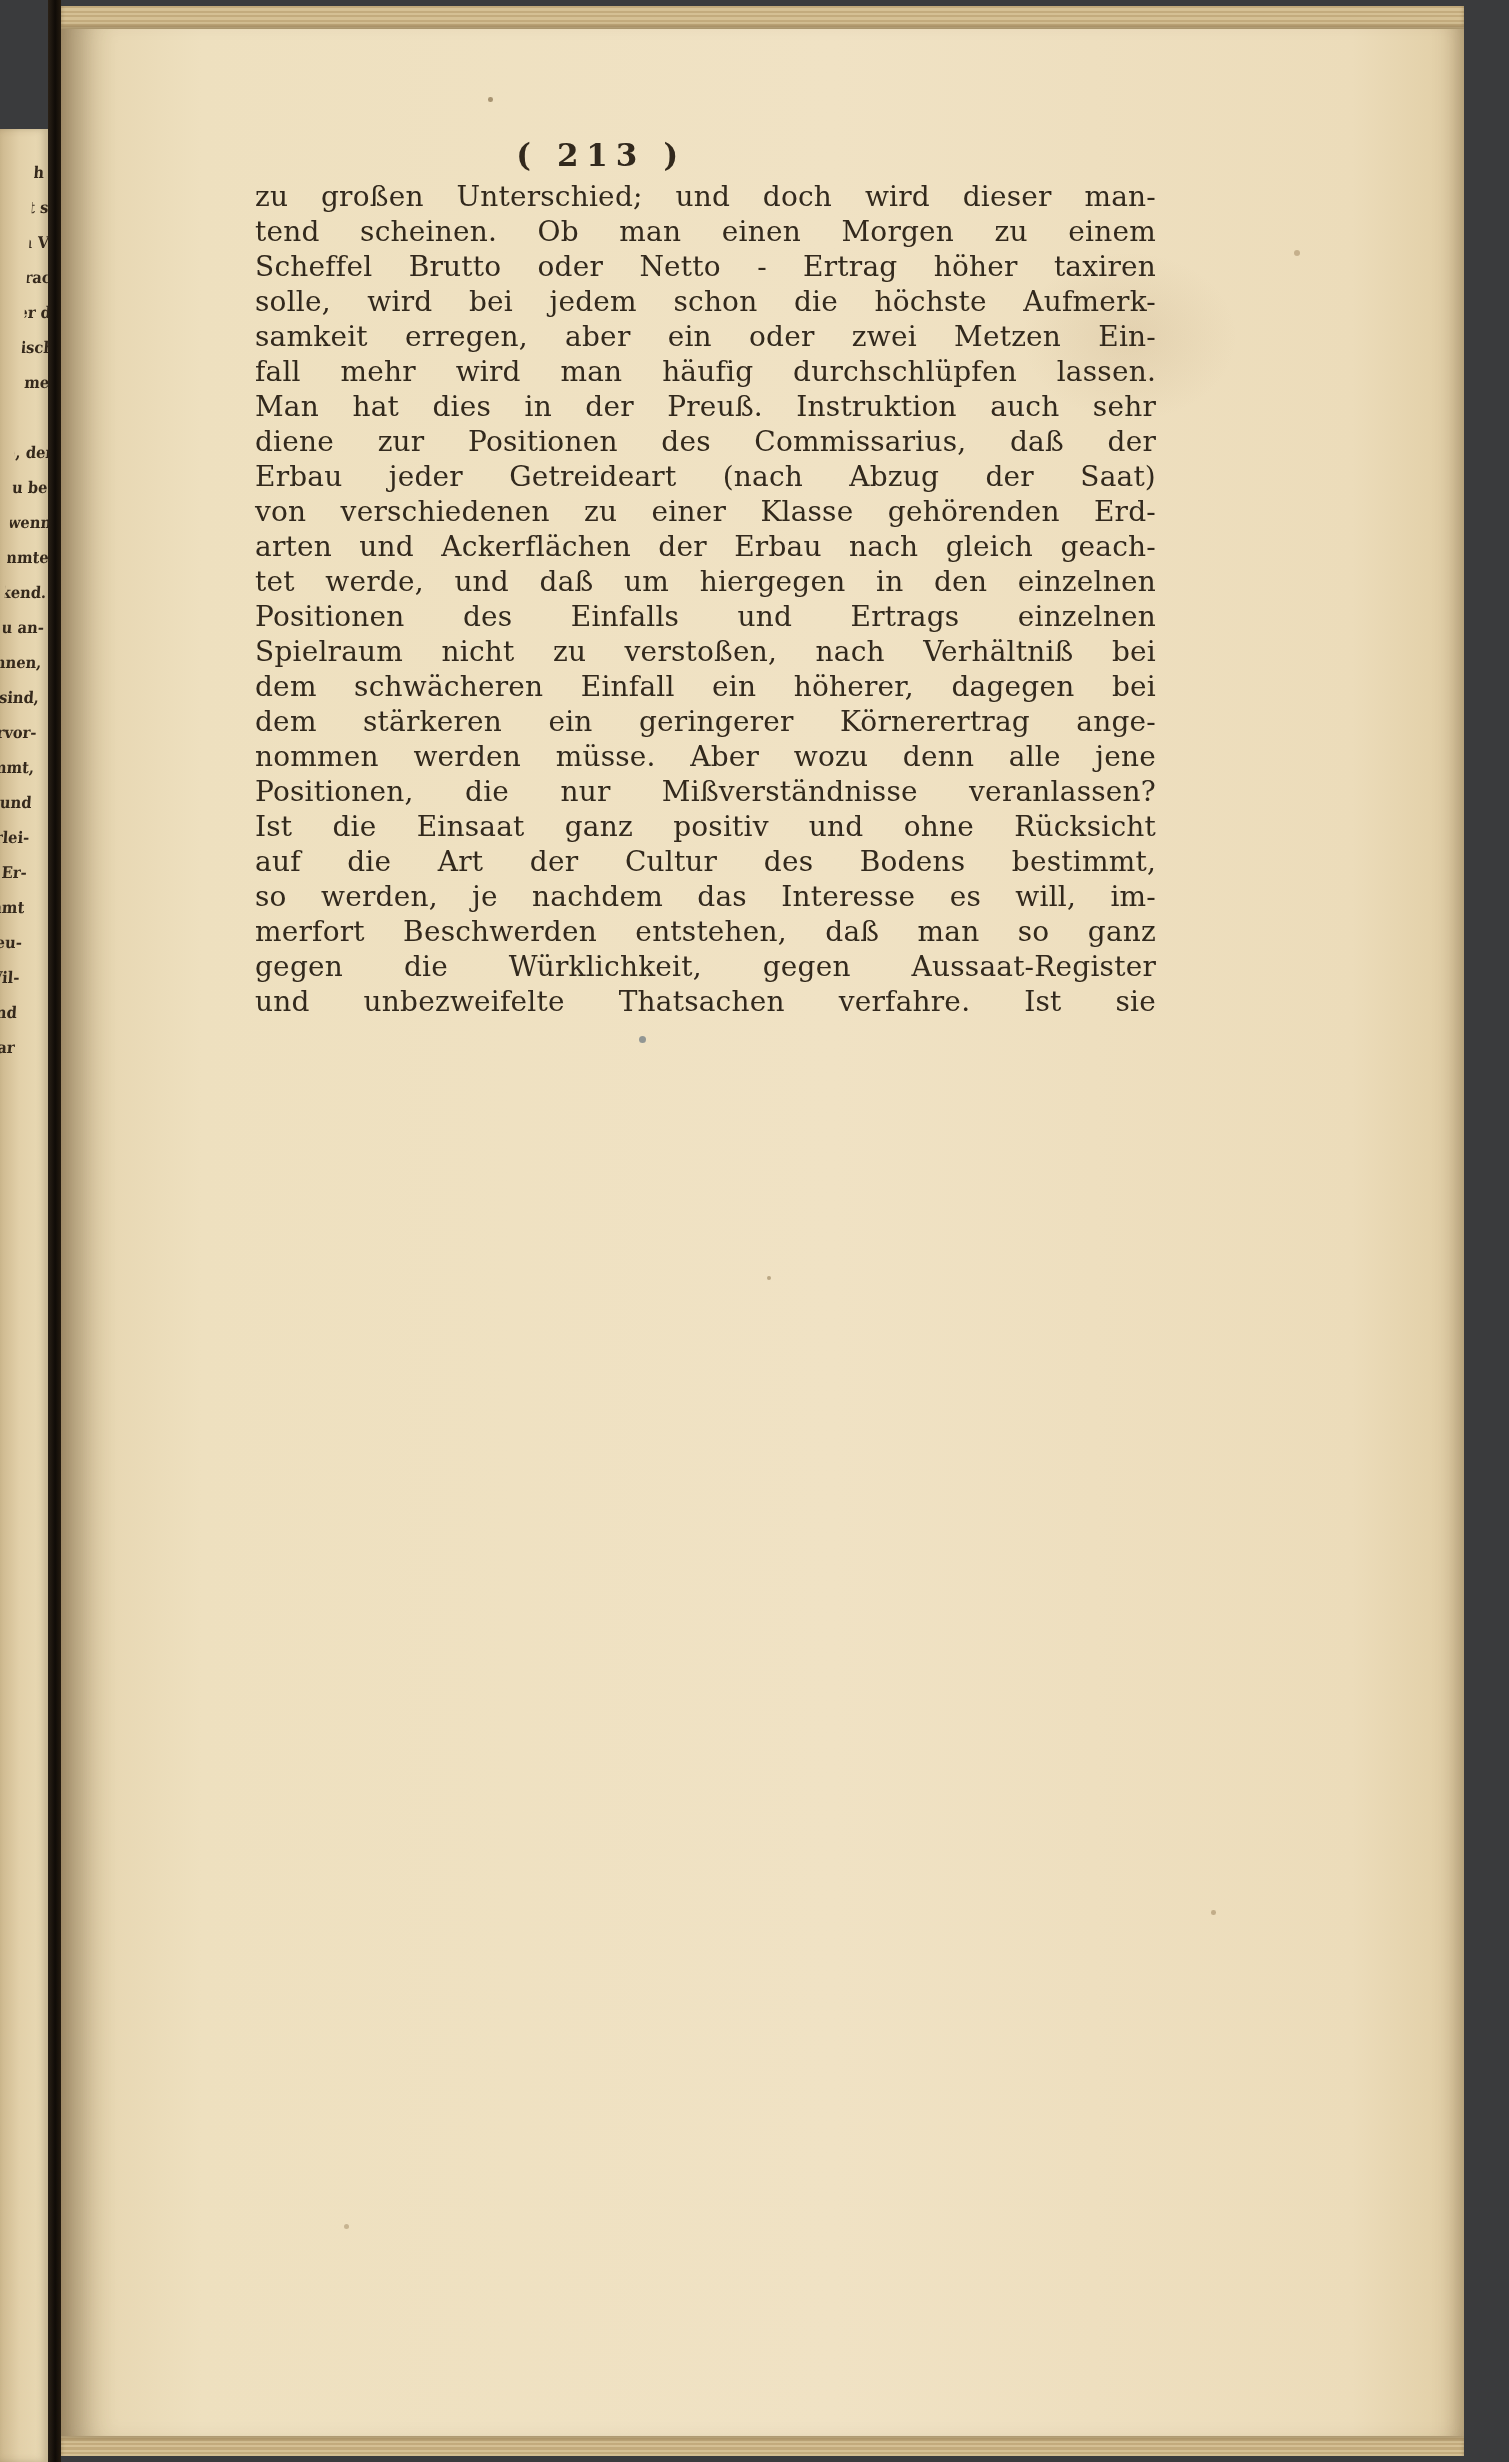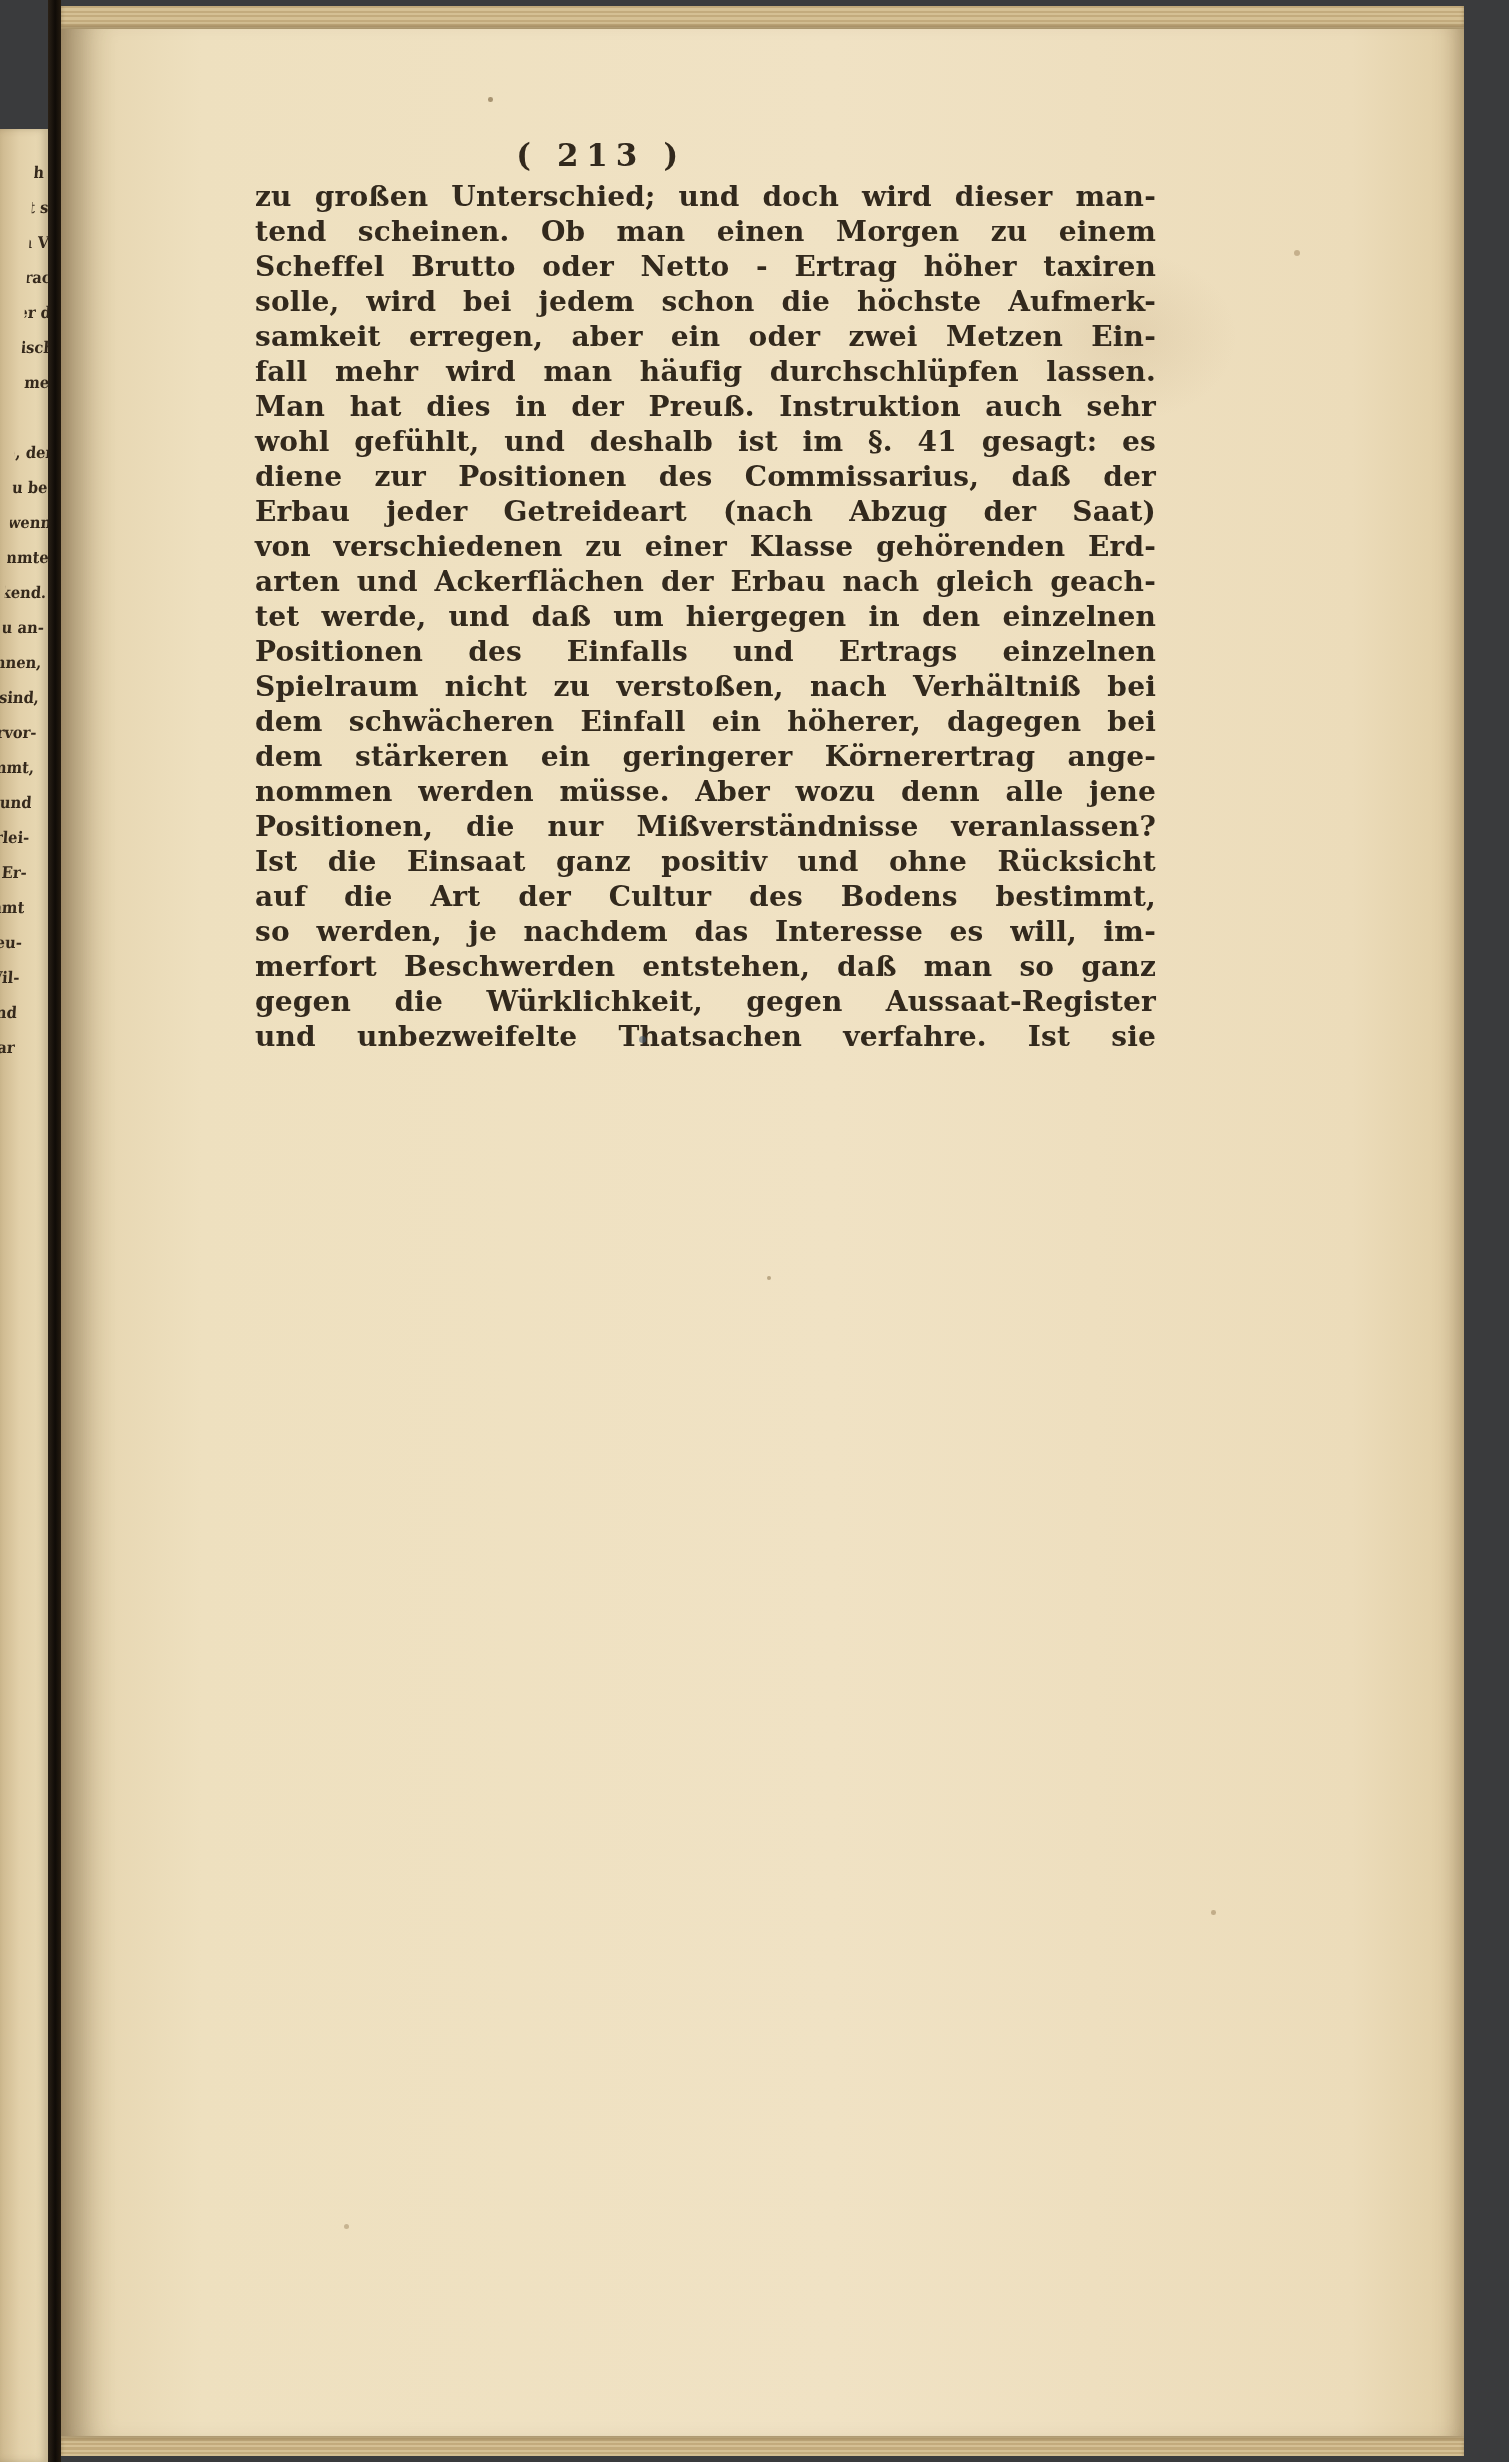--- a/index.html
+++ b/index.html
@@ -55,21 +55,21 @@
   .pagenum {
     position:absolute; top:131px; left:194px; width:692px;
     text-align:center;
     font-size:31px; font-weight:700; letter-spacing:7.7px;
     color:#32291d;
   }
 
   .textblock { position:absolute; left:194px; top:173px; width:901px; }
   .tline {
     height:35px; line-height:35px;
-    font-size:28px; font-weight:700;
+    font-size:28px; font-weight:400;
     color:#32291d;
     letter-spacing:0.2px; word-spacing:0.8px;
     text-align:justify; text-align-last:justify; text-justify:inter-word;
   }
 
   
   .stain { position:absolute; border-radius:50%; }
   .s1 { left:427px;  top:91px;  width:4.6px; height:4.6px; background:rgba(110,85,50,.55); }
   .s2 { left:1233px; top:244px;  width:6.1px; height:6.1px; background:rgba(140,110,70,.40); }
   .s3 { left:578px;  top:1030px; width:7px; height:7px; background:rgba(70,90,110,.55); }
@@ -127,21 +127,20 @@
     <div class="pagenum">( 213 )</div>
 
     <div class="textblock">
       <div class="tline">zu großen Unterschied; und doch wird dieser man-</div>
       <div class="tline">tend scheinen. Ob man einen Morgen zu einem</div>
       <div class="tline">Scheffel Brutto oder Netto - Ertrag höher taxiren</div>
       <div class="tline">solle, wird bei jedem schon die höchste Aufmerk-</div>
       <div class="tline">samkeit erregen, aber ein oder zwei Metzen Ein-</div>
       <div class="tline">fall mehr wird man häufig durchschlüpfen lassen.</div>
       <div class="tline">Man hat dies in der Preuß. Instruktion auch sehr</div>
-      <div class="tline">wohl gefühlt, und deshalb ist im §. 41 gesagt: es</div>
       <div class="tline">diene zur Positionen des Commissarius, daß der</div>
       <div class="tline">Erbau jeder Getreideart (nach Abzug der Saat)</div>
       <div class="tline">von verschiedenen zu einer Klasse gehörenden Erd-</div>
       <div class="tline">arten und Ackerflächen der Erbau nach gleich geach-</div>
       <div class="tline">tet werde, und daß um hiergegen in den einzelnen</div>
       <div class="tline">Positionen des Einfalls und Ertrags einzelnen</div>
       <div class="tline">Spielraum nicht zu verstoßen, nach Verhältniß bei</div>
       <div class="tline">dem schwächeren Einfall ein höherer, dagegen bei</div>
       <div class="tline">dem stärkeren ein geringerer Körnerertrag ange-</div>
       <div class="tline">nommen werden müsse.  Aber wozu denn alle jene</div>

